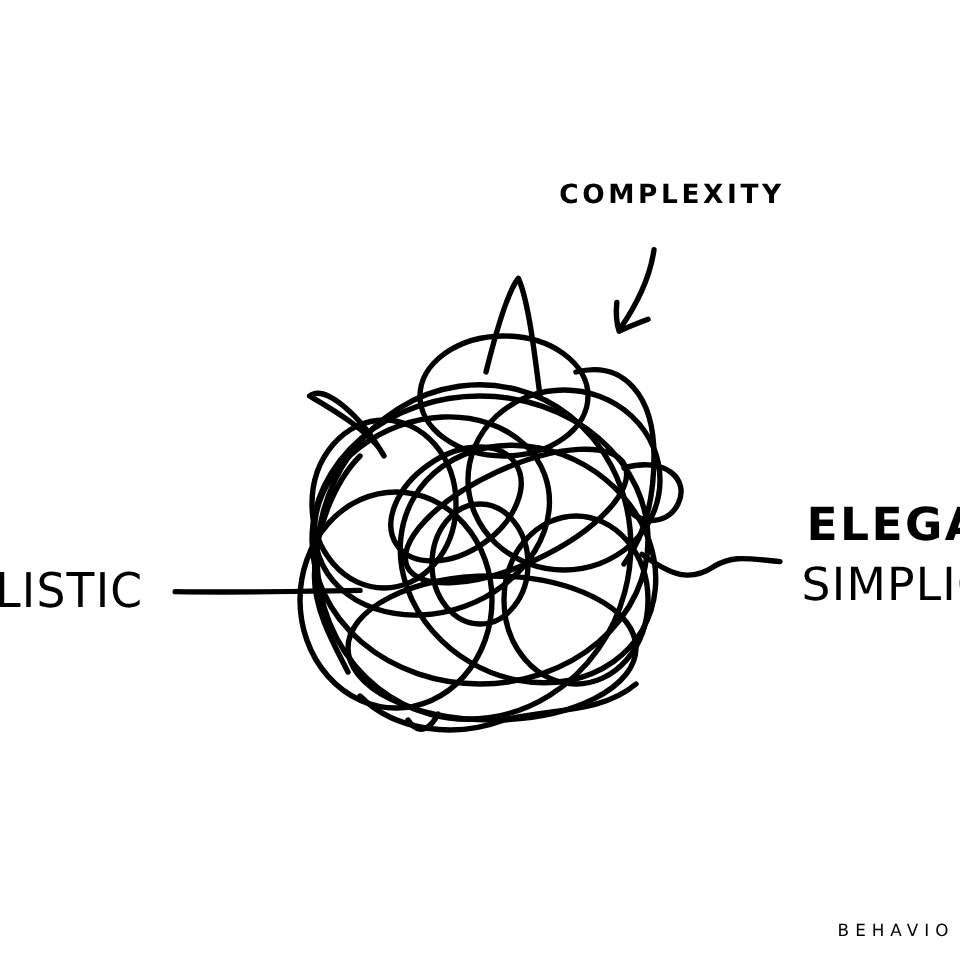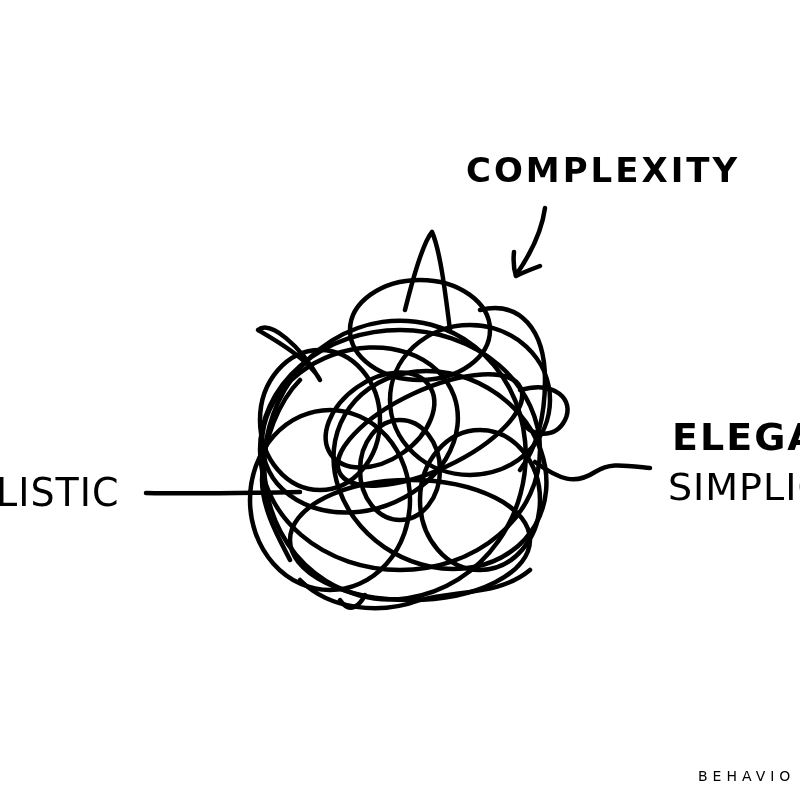--- a/index.html
+++ b/index.html
@@ -1,19 +1,19 @@
 <!DOCTYPE html>
 <html><head>
   <meta charset="utf-8">
   <style>
     html, body { margin: 0; padding: 0; background: #ffffff; }
     body { width: 800px; height: 800px; position: relative; overflow: hidden; font-family: "DejaVu Sans", sans-serif; }
     .hand { position: absolute; color: #000; font-family: "DejaVu Sans", sans-serif; font-weight: bold; letter-spacing: 2px; white-space: nowrap; }
     #label-left { left: -4px; top: 470px; font-size: 38px; font-weight: normal; letter-spacing: 1px; transform: scaleY(1.05); }
-    #label-top { left: 466px; top: 150px; font-size: 34px; letter-spacing: 3px; }
+    #label-top { left: 466px; top: 150px; font-size: 22px; letter-spacing: 3px; }
     #label-right-1 { left: 672px; top: 415px; font-size: 38px; letter-spacing: 2px; }
     #label-right-2 { left: 668px; top: 465px; font-size: 38px; font-weight: normal; letter-spacing: 1px; }
     #brand { left: 698px; top: 768px; font-size: 14px; font-weight: normal; letter-spacing: 5px; }
     svg.art { position: absolute; left: 0; top: 0; }
   </style>
 </head>
 <body>
 
 <svg class="art" width="800" height="800" viewBox="0 0 800 800" xmlns="http://www.w3.org/2000/svg">
   <g fill="none" stroke="#000" stroke-width="4.5" stroke-linecap="round" stroke-linejoin="round">

